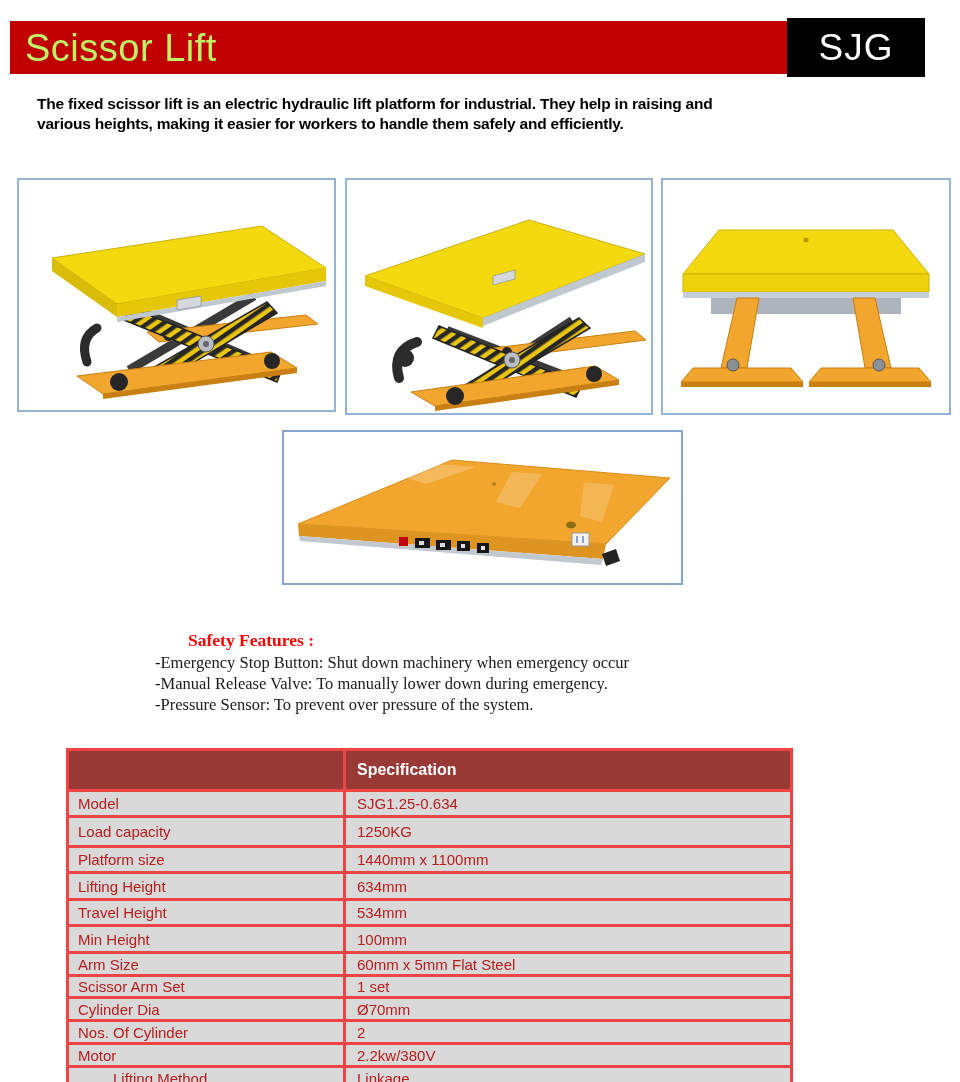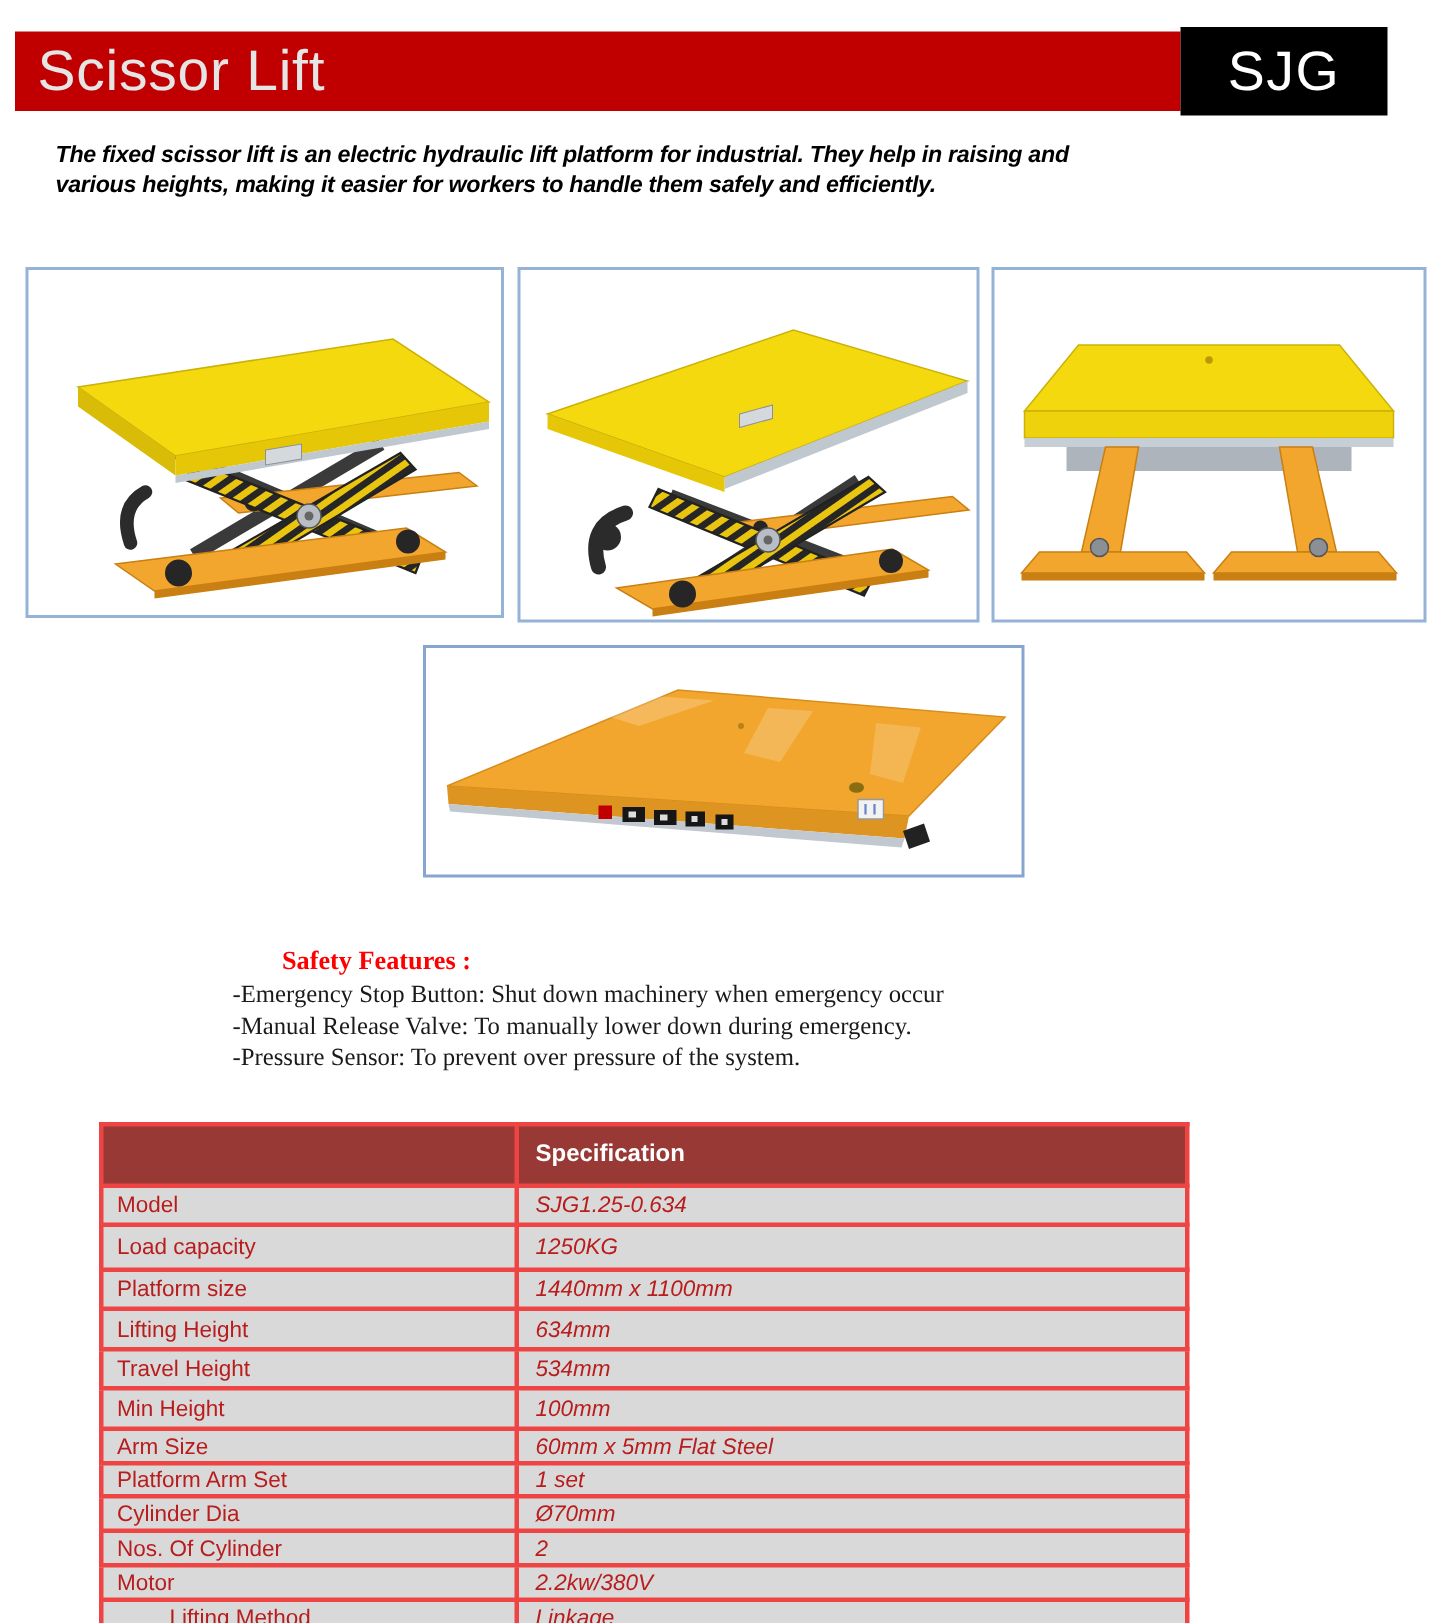--- a/index.html
+++ b/index.html
@@ -7,33 +7,33 @@
     width:960px;height:1082px;position:relative;background:#ffffff;
     font-family:"Liberation Sans",sans-serif;color:#000;overflow:hidden;
   }
   
   .red-bar{
     position:absolute;left:10px;top:21px;width:777px;height:53px;
     background:#C00000;
   }
   .page-title{
     position:absolute;left:15px;top:0;height:53px;line-height:54px;
-    color:#e5e5e5;font-size:38px;font-weight:400;letter-spacing:0.5px;white-space:pre;
+    color:#bef264;font-size:38px;font-weight:400;letter-spacing:0.5px;white-space:pre;
   }
   .badge-box{
     position:absolute;left:787px;top:18px;width:138px;height:59px;
     background:#000;color:#fff;text-align:center;line-height:59px;
     font-size:37px;font-weight:500;letter-spacing:1px;
   }
   
   .description{
     position:absolute;left:37px;top:94px;width:790px;
     font-size:15.5px;font-weight:bold;line-height:19.5px;letter-spacing:-0.2px;
   }
-  .desc-line{white-space:pre;font-style:italic;}
+  .desc-line{white-space:pre;}
   
   .img-frame{
     position:absolute;box-sizing:border-box;background:#fff;
     border:2px solid #95B3D7;
   }
   .img-frame svg{display:block;width:100%;height:100%;}
   #img1{left:17px;top:178px;width:319px;height:234px;}
   #img2{left:345px;top:178px;width:308px;height:237px;}
   #img3{left:661px;top:178px;width:290px;height:237px;}
   #img4{left:282px;top:430px;width:401px;height:155px;border:2px solid #87A5CE;}
@@ -55,21 +55,21 @@
   }
   .spec-table,.spec-table td,.spec-table th{border:3px solid #ef4444;}
   .spec-table{border:2px solid #1a1a1a;}
   .spec-table th{
     background:#993936;color:#fff;height:38px;
     font-size:16px;font-weight:bold;text-align:left;padding:0 0 0 11px;
   }
   .spec-table td{
     background:#D9D9D9;padding:0 0 0 9px;vertical-align:middle;color:#b91c1c;
   }
-  .spec-table td.val{padding-left:11px;font-style:italic;}
+  .spec-table td.val{padding-left:11px;}
   .col-label{width:277px;}
   .col-value{width:447px;}
   tbody tr:nth-child(1) td{height:23px;}
   tbody tr:nth-child(2) td{height:27px;}
   tbody tr:nth-child(3) td{height:23px;margin-left:36px;}
   tbody tr:nth-child(4) td{height:24px;margin-top:44px;}
   tbody tr:nth-child(5) td{height:23px;}
   tbody tr:nth-child(6) td{height:24px;}
   tbody tr:nth-child(7) td{height:20px;}
   tbody tr:nth-child(8) td{height:19px;}
@@ -255,21 +255,21 @@
       </tr>
     <tr>
         <td>Min Height</td>
         <td class="val">100mm</td>
       </tr>
     <tr>
         <td>Arm Size</td>
         <td class="val">60mm x 5mm Flat Steel</td>
       </tr>
     <tr>
-        <td>Platform Arm Set</td>
+        <td>Scissor Arm Set</td>
         <td class="val">1 set</td>
       </tr>
     <tr>
         <td>Cylinder Dia</td>
         <td class="val">Ø70mm</td>
       </tr>
     <tr>
         <td>Nos. Of Cylinder</td>
         <td class="val">2</td>
       </tr>

